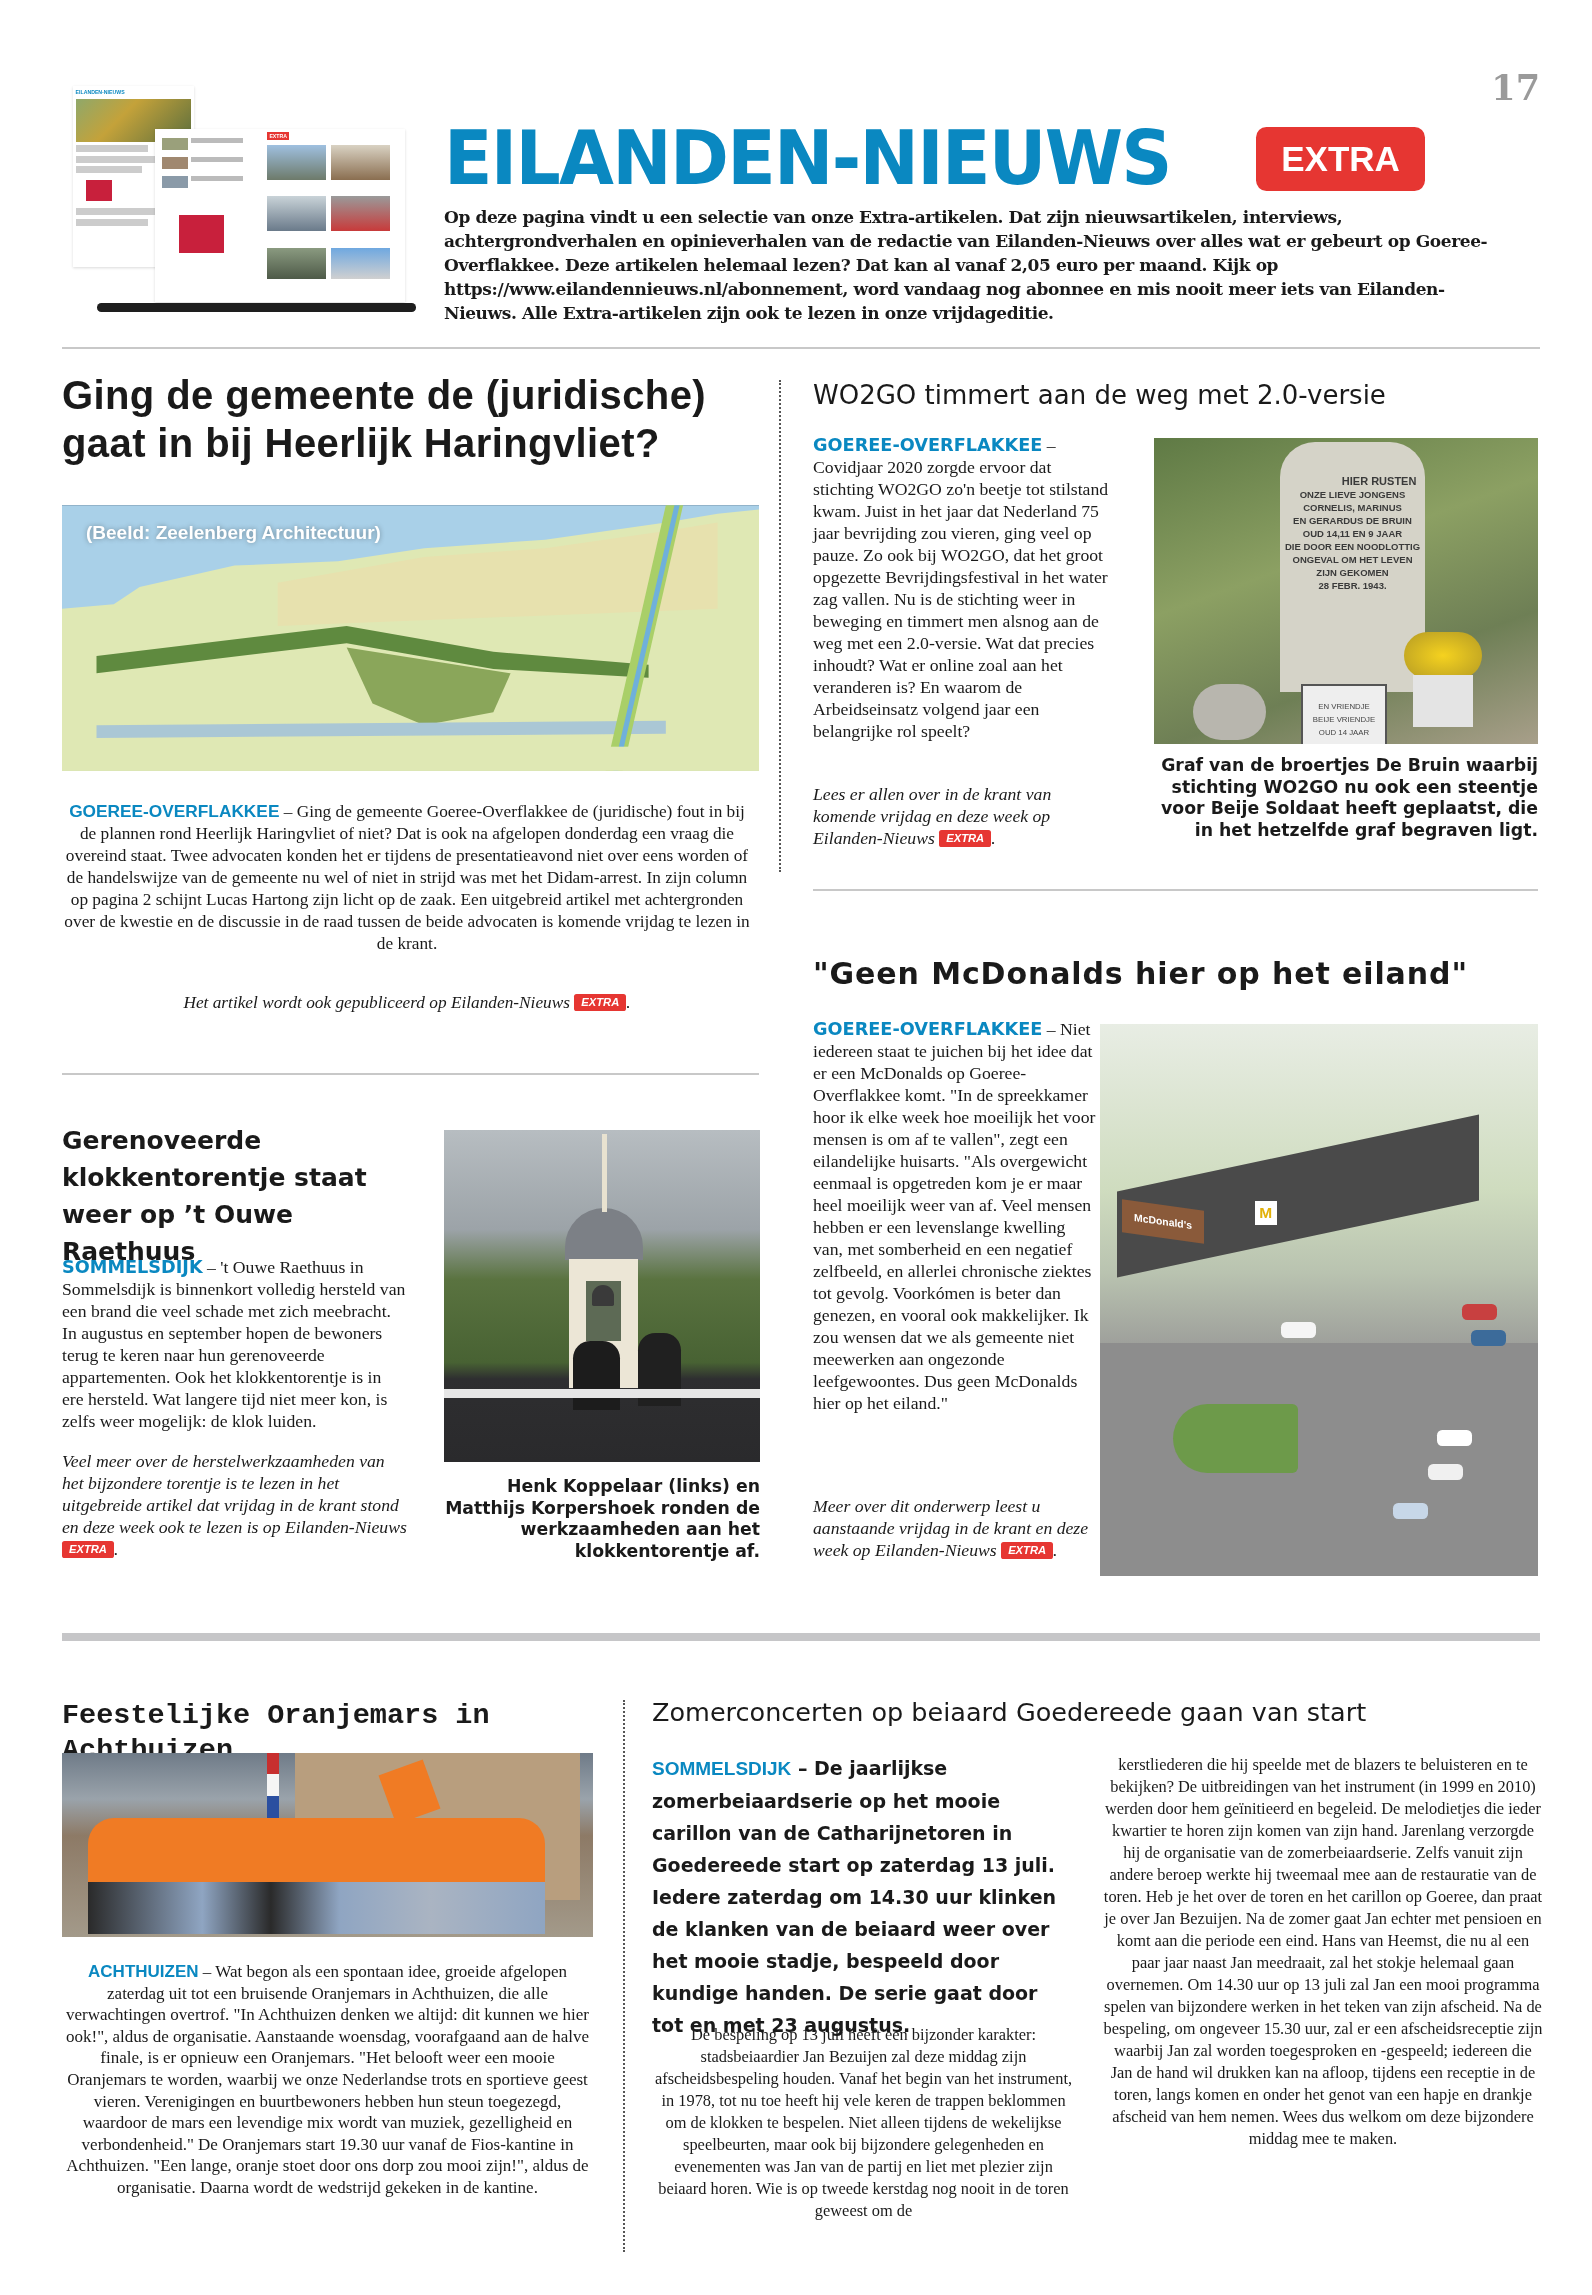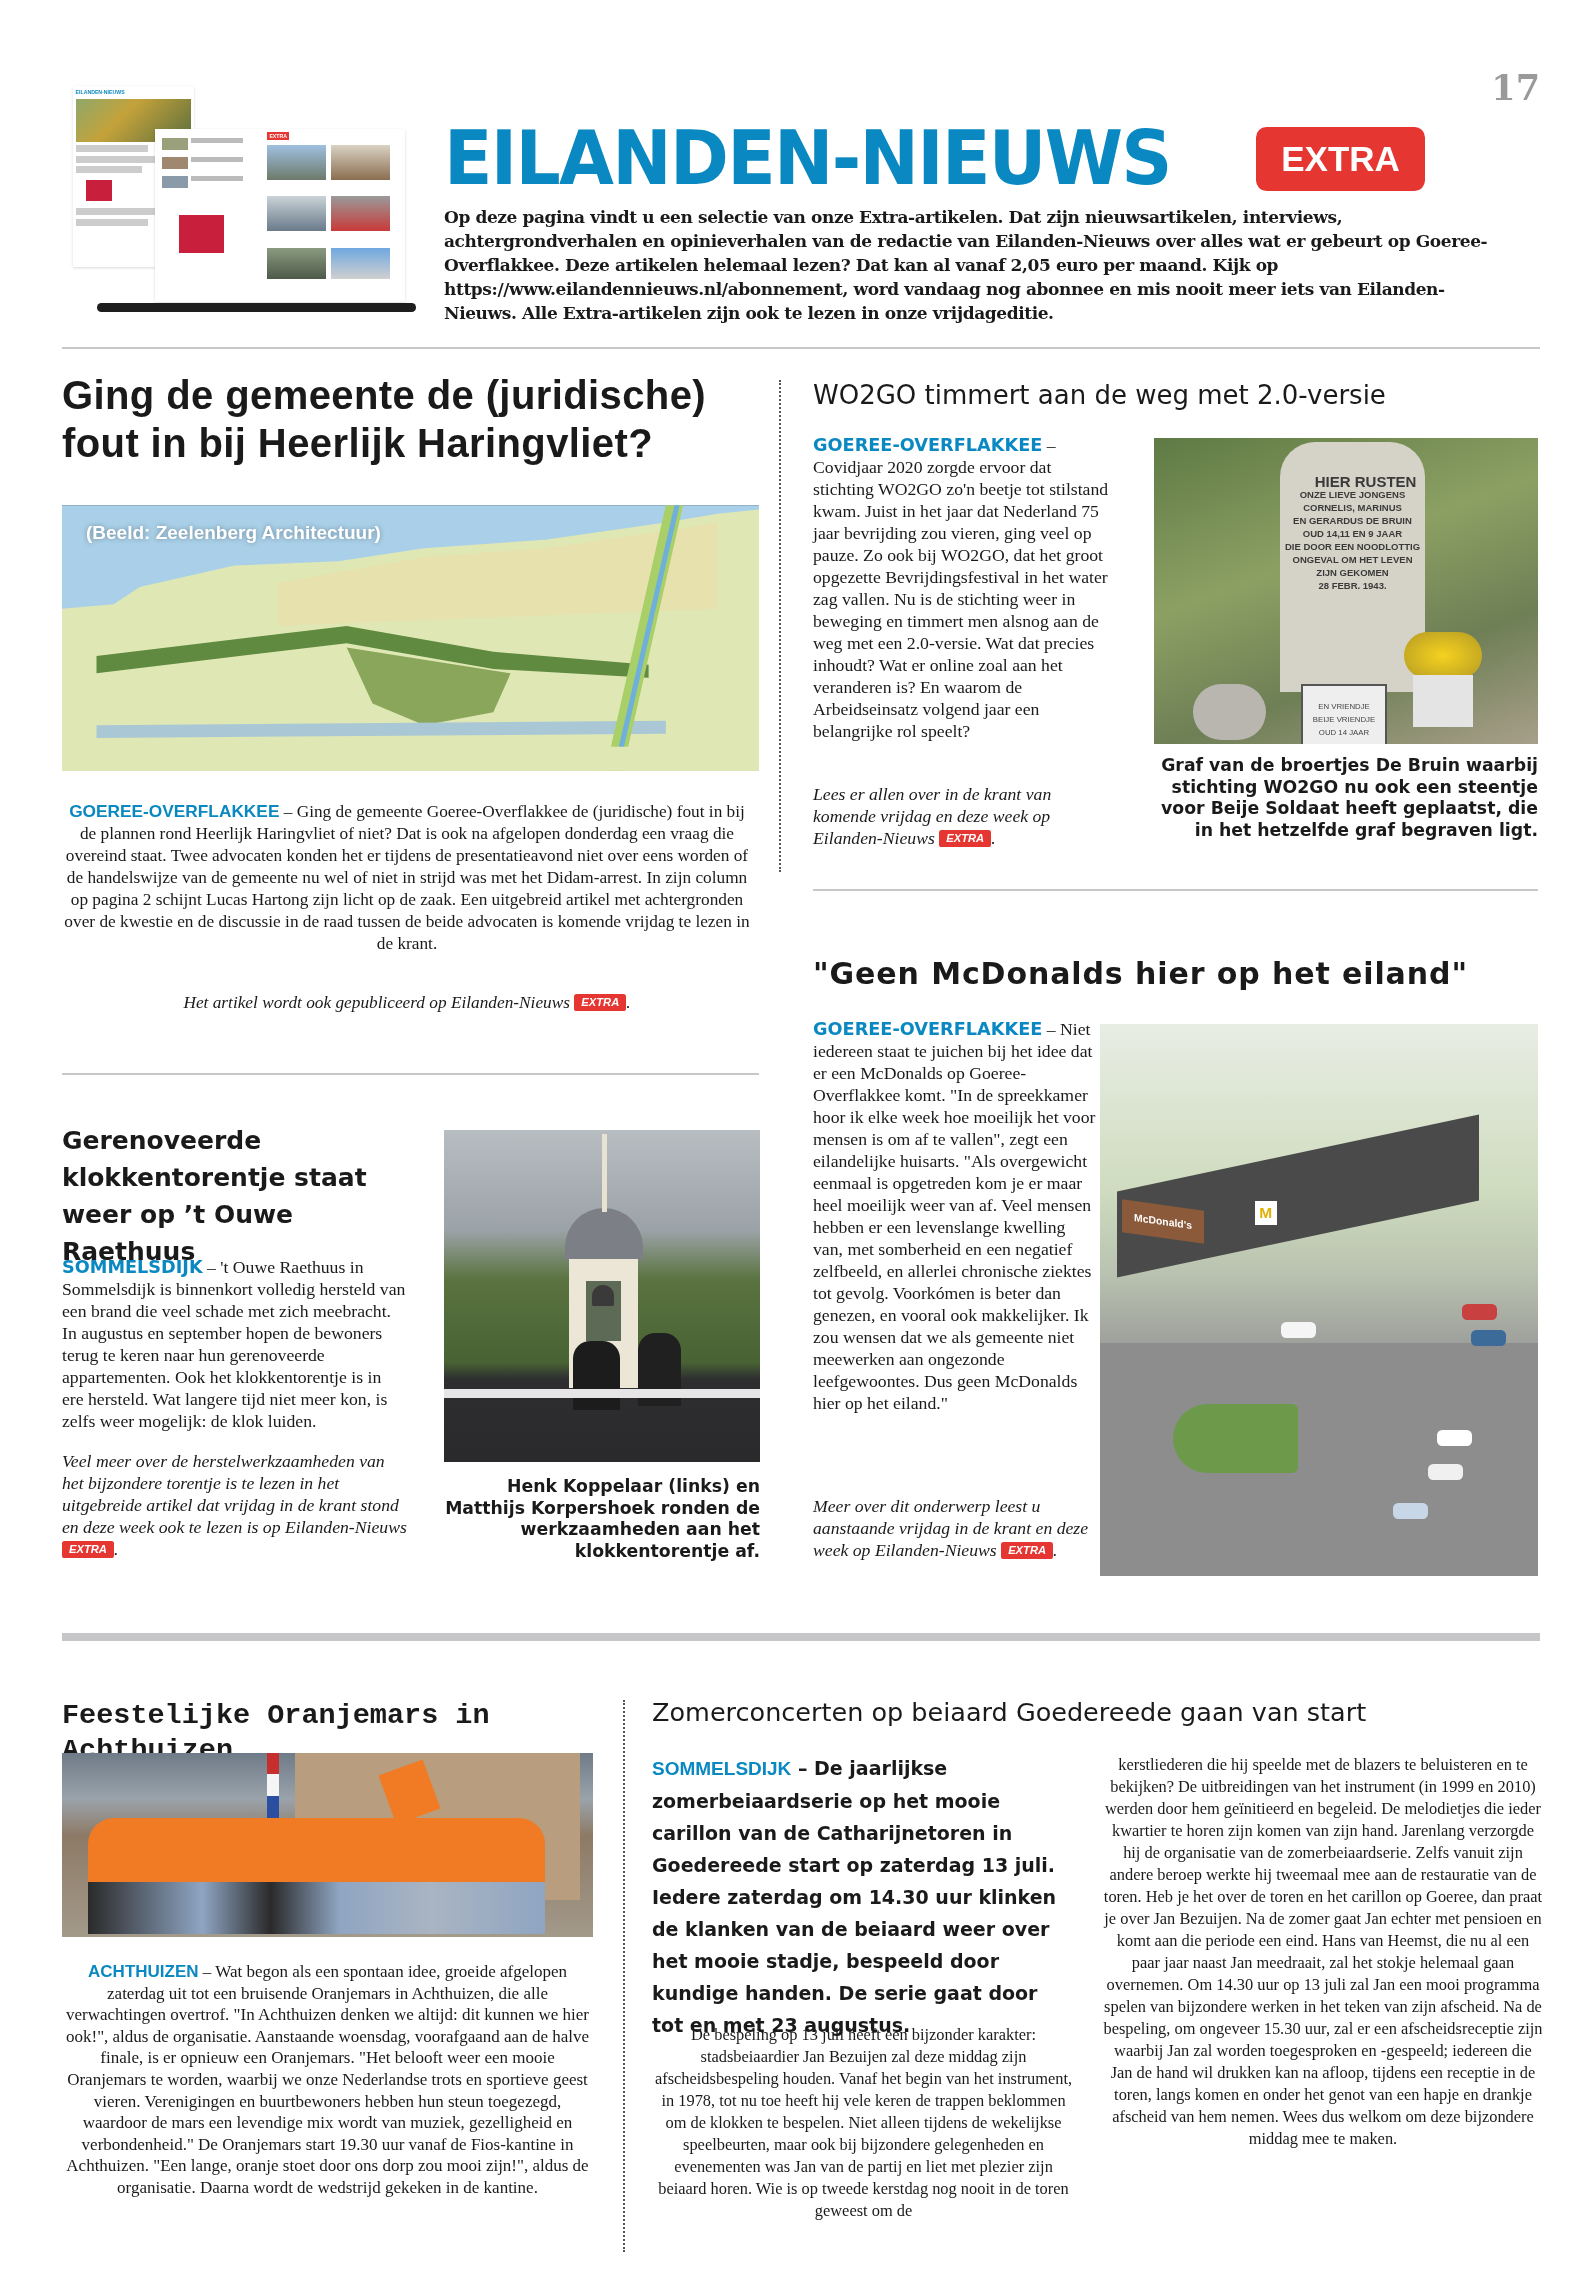--- a/index.html
+++ b/index.html
@@ -65,21 +65,21 @@
   </div>
   <div class="mock-bar"></div>
 </div>
 
 <div class="abs masthead-title">EILANDEN-NIEUWS</div>
 <div class="abs extra-big">EXTRA</div>
 <div class="abs intro">Op deze pagina vindt u een selectie van onze Extra-artikelen. Dat zijn nieuwsartikelen, interviews, achtergrondverhalen en opinieverhalen van de redactie van Eilanden-Nieuws over alles wat er gebeurt op Goeree-Overflakkee. Deze artikelen helemaal lezen? Dat kan al vanaf 2,05 euro per maand. Kijk op https://www.eilandennieuws.nl/abonnement, word vandaag nog abonnee en mis nooit meer iets van Eilanden-Nieuws. Alle Extra-artikelen zijn ook te lezen in onze vrijdageditie.</div>
 
 <div class="abs divider-h" style="left:62px;top:347px;width:1478px;"></div>
 
-<div class="abs h-xl" style="left:62px;top:371px;width:690px;">Ging de gemeente de (juridische) fout in bij Heerlijk Haringvliet?</div>
+<div class="abs h-xl" style="left:62px;top:371px;width:690px;">Ging de gemeente de (juridische) gaat in bij Heerlijk Haringvliet?</div>
 <div class="abs photo" style="left:62px;top:505px;width:697px;height:266px;background:#0f172a;">
   <svg width="697" height="266" viewBox="0 0 808 308">
     <rect x="0" y="0" width="808" height="308" fill="#a9d0e8"></rect>
     <path d="M0,120 L60,115 L90,95 L200,70 L320,65 L420,50 L560,40 L700,20 L760,10 L808,5 L808,308 L0,308 Z" fill="#dfe8b4"></path>
     <path d="M250,90 L420,60 L560,50 L700,30 L760,20 L760,120 L250,140 Z" fill="#e7e1ae"></path>
     <path d="M40,175 L330,140 L500,170 L680,185 L680,200 L500,190 L330,160 L40,195 Z" fill="#5f8a3f"></path>
     <path d="M330,165 L520,195 L500,240 L420,255 L360,230 Z" fill="#8aa65a"></path>
     <path d="M40,255 L700,250 L700,265 L40,270 Z" fill="#aac7d5"></path>
     <path d="M700,0 L720,0 L650,308 L630,308 Z" fill="#a9cf68"></path>
     <path d="M710,0 L716,0 L645,308 L639,308 Z" fill="#6fb0db"></path>
@@ -100,21 +100,21 @@
 <div class="abs h-l" style="left:813px;top:377px;width:725px;">WO2GO timmert aan de weg met 2.0-versie</div>
 <div class="abs body-narrow" style="left:813px;top:434px;width:298px;">
   <span class="kicker-dv">GOEREE-OVERFLAKKEE</span><span> – Covidjaar 2020 zorgde ervoor dat stichting WO2GO zo'n beetje tot stilstand kwam. Juist in het jaar dat Nederland 75 jaar bevrijding zou vieren, ging veel op pauze. Zo ook bij WO2GO, dat het groot opgezette Bevrijdingsfestival in het water zag vallen. Nu is de stichting weer in beweging en timmert men alsnog aan de weg met een 2.0-versie. Wat dat precies inhoudt? Wat er online zoal aan het veranderen is? En waarom de Arbeidseinsatz volgend jaar een belangrijke rol speelt?</span>
 </div>
 <div class="abs body-narrow italic" style="left:813px;top:783px;width:298px;">
   <span>Lees er allen over in de krant van komende vrijdag en deze week op Eilanden-Nieuws</span> <span class="extra-tag">EXTRA</span>.
 </div>
 <div class="abs photo" style="left:1154px;top:438px;width:384px;height:306px;background:linear-gradient(160deg,#5f7a45,#8ca063 40%,#6e7f55 70%,#a89f8a);">
   <div style="position:absolute;left:126px;top:4.3px;width:145px;height:250px;background:#d5d3c8;border-radius:35px 35px 0 0;">
     <div id="grave-lines" style="padding-top:33px;text-align:center;font:bold 9.5px 'Liberation Sans',sans-serif;color:#3a3a3a;line-height:13px;">
-        <div style="text-align: right; padding-right: 8.6px; font-size: 15px;">HIER RUSTEN</div>
+        <div style="text-align: right; padding-right: 8.6px; font-size: 11px;">HIER RUSTEN</div>
         <div>ONZE LIEVE JONGENS</div>
         <div>CORNELIS, MARINUS</div>
         <div>EN GERARDUS DE BRUIN</div>
         <div>OUD 14,11 EN 9 JAAR</div>
         <div>DIE DOOR EEN NOODLOTTIG</div>
         <div>ONGEVAL OM HET LEVEN</div>
         <div>ZIJN GEKOMEN</div>
         <div>28 FEBR. 1943.</div>
       </div>
   </div>

